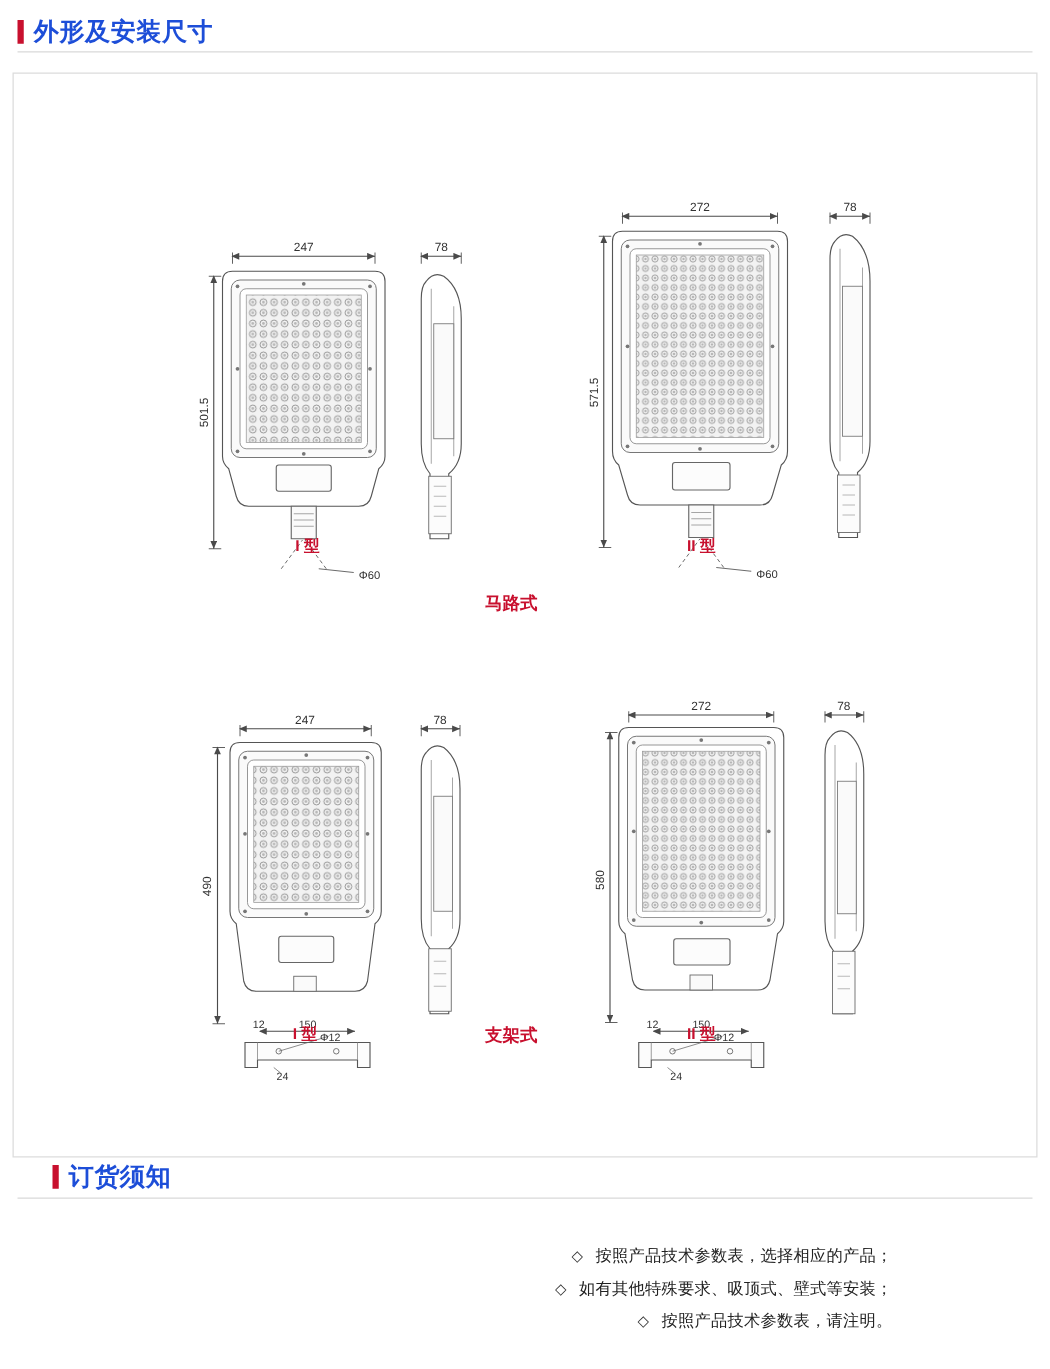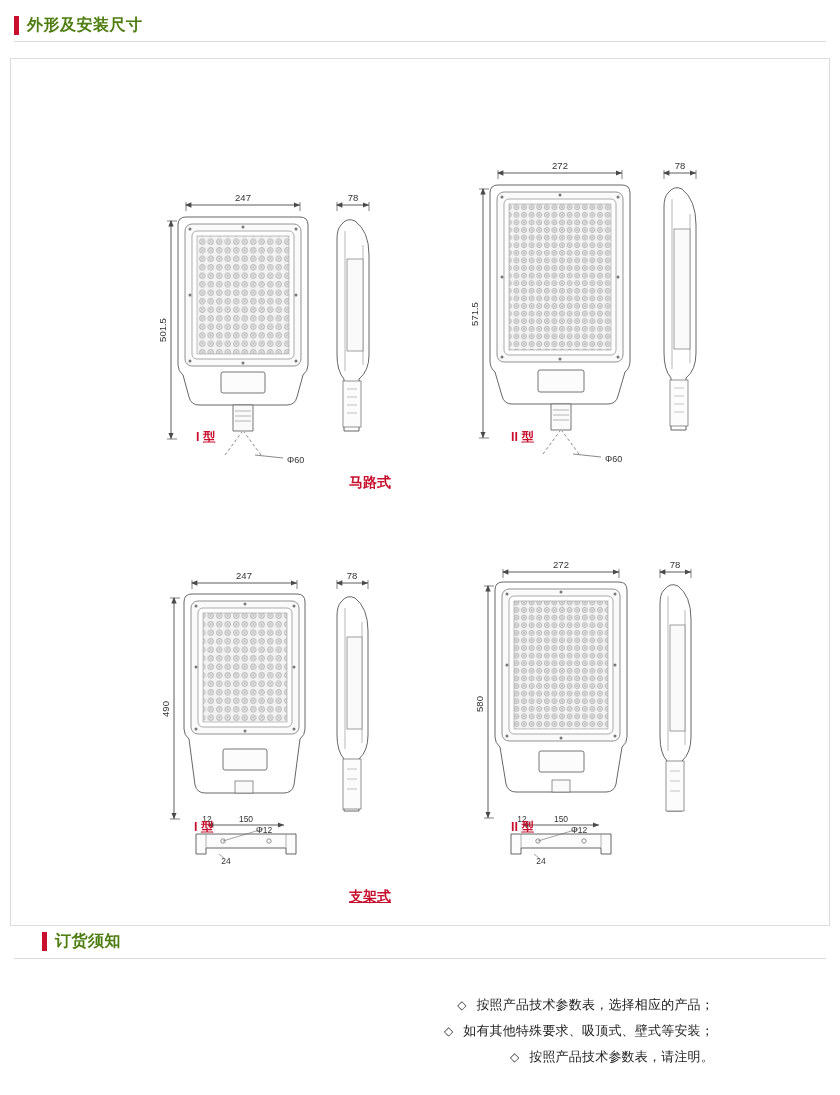--- a/index.html
+++ b/index.html
@@ -23,23 +23,23 @@
     align-items: center;
     height: 22px;
   }
   .section-head .bar {
     width: 5px;
     height: 19px;
     background: #c8102e;
     margin-right: 8px;
   }
   .section-head .title {
-    font-size: 16px;
+    font-size: 20px;
     font-weight: bold;
-    color: #4d7c0f;
+    color: #1d4ed8;
     letter-spacing: 0.5px;
   }
   .section-rule {
     position: absolute;
     height: 1px;
     background: #d9d9d9;
   }
 
   
   .drawing-frame {
@@ -51,21 +51,21 @@
     border: 1px solid #dcdcdc;
     background: #ffffff;
   }
   .drawing-frame svg { display: block; }
 
   
   .cap {
     position: absolute;
     color: #c8102e;
     font-weight: bold;
-    text-align: left;
+    text-align: center;
     white-space: nowrap;
   }
   .cap-type { font-size: 12.5px; }
   .cap-group { font-size: 14px; }
 
   
   .notes {
     position: absolute;
     left: 14px;
     top: 992px;
@@ -318,21 +318,21 @@
 
       </g>
     </svg>
 
     <div class="cap cap-type" style="left:185px; top:370px; width:100px;">I 型</div>
     <div class="cap cap-type" style="left:500px; top:370px; width:100px;">II 型</div>
     <div class="cap cap-group" style="left:338px; top:415px; width:120px;">马路式</div>
 
     <div class="cap cap-type" style="left:183px; top:760px; width:100px;">I 型</div>
     <div class="cap cap-type" style="left:500px; top:760px; width:100px;">II 型</div>
-    <div class="cap cap-group" style="left:338px; top:829px; width:120px;text-decoration:underline;">支架式</div>
+    <div class="cap cap-group" style="left:338px; top:761px; width:120px;">支架式</div>
   </div>
 
   <div class="section-head" style="left:14px; top:930px;margin-left:28px;">
     <div class="bar"></div>
     <div class="title">订货须知</div>
   </div>
   <div class="section-rule" style="left:14px; top:958px; width:812px;"></div>
 
   <div class="notes">
     <div class="note-line">

